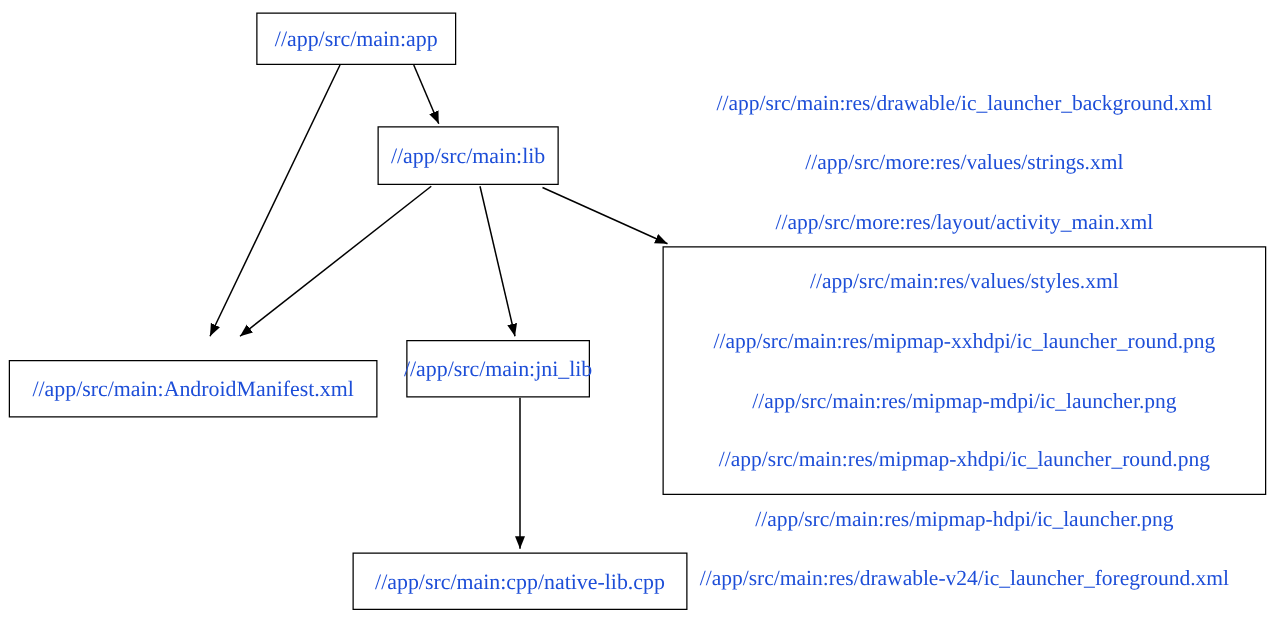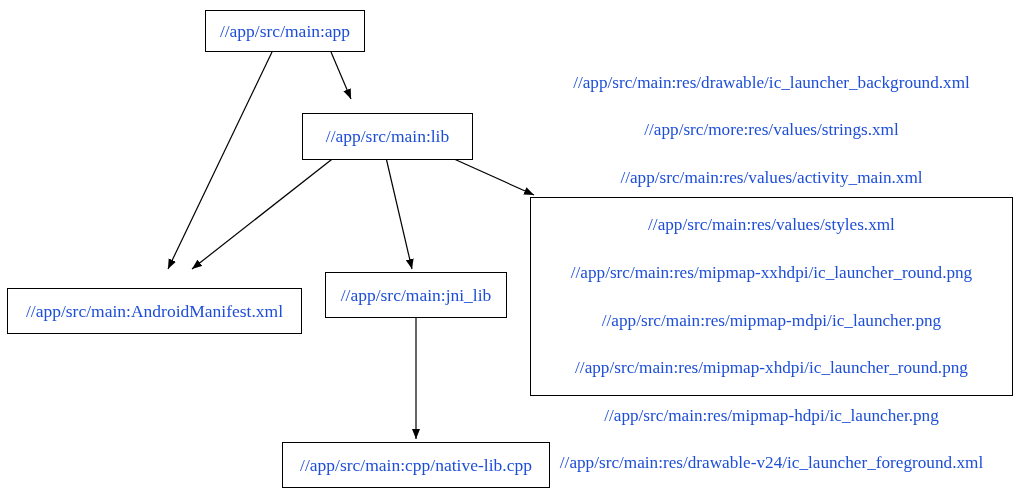--- a/index.html
+++ b/index.html
@@ -33,23 +33,23 @@
     border: 1px solid #000000;
     background: #ffffff;
     display: flex;
     align-items: center;
     justify-content: center;
     font-size: 17.5px;
     white-space: nowrap;
     text-align: center;
   }
   .node-app        { left: 205px; top: 10px;  width: 160px; height: 42px; }
-  .node-lib        { left: 302px; top: 113px; width: 171px; height: 47px; justify-content: center; }
+  .node-lib        { left: 302px; top: 101px; width: 145px; height: 47px; justify-content: center; }
   .node-manifest   { left: 7px;   top: 288px; width: 295px; height: 46px; }
-  .node-jni-lib    { left: 325px; top: 272px; width: 182px; height: 46px; }
+  .node-jni-lib    { left: 325px; top: 272px; width: 147px; height: 46px; }
   .node-native-lib { left: 282px; top: 442px; width: 268px; height: 46px; }
   .node-resources  {
     left: 530px; top: 197px; width: 483px; height: 199px;
     flex-direction: column;
     justify-content: center;
     font-size: 17.2px;
     line-height: 19.6px;
     gap: 28px;
   }
   .res-line {
@@ -87,21 +87,21 @@
     <span>//app/src/main:AndroidManifest.xml</span>
   </div>
 
   <div class="node node-jni-lib">
     <span>//app/src/main:jni_lib</span>
   </div>
 
   <div class="node node-resources">
     <span class="res-line">//app/src/main:res/drawable/ic_launcher_background.xml</span>
     <span class="res-line">//app/src/more:res/values/strings.xml</span>
-    <span class="res-line">//app/src/main:res/values/activity_main.xml</span>
+    <span class="res-line">//app/src/more:res/layout/activity_main.xml</span>
     <span class="res-line">//app/src/main:res/values/styles.xml</span>
     <span class="res-line">//app/src/main:res/mipmap-xxhdpi/ic_launcher_round.png</span>
     <span class="res-line">//app/src/main:res/mipmap-mdpi/ic_launcher.png</span>
     <span class="res-line">//app/src/main:res/mipmap-xhdpi/ic_launcher_round.png</span>
     <span class="res-line">//app/src/main:res/mipmap-hdpi/ic_launcher.png</span>
     <span class="res-line">//app/src/main:res/drawable-v24/ic_launcher_foreground.xml</span>
     <span class="res-line">...and 10 more items</span>
   </div>
 
   <div class="node node-native-lib">

